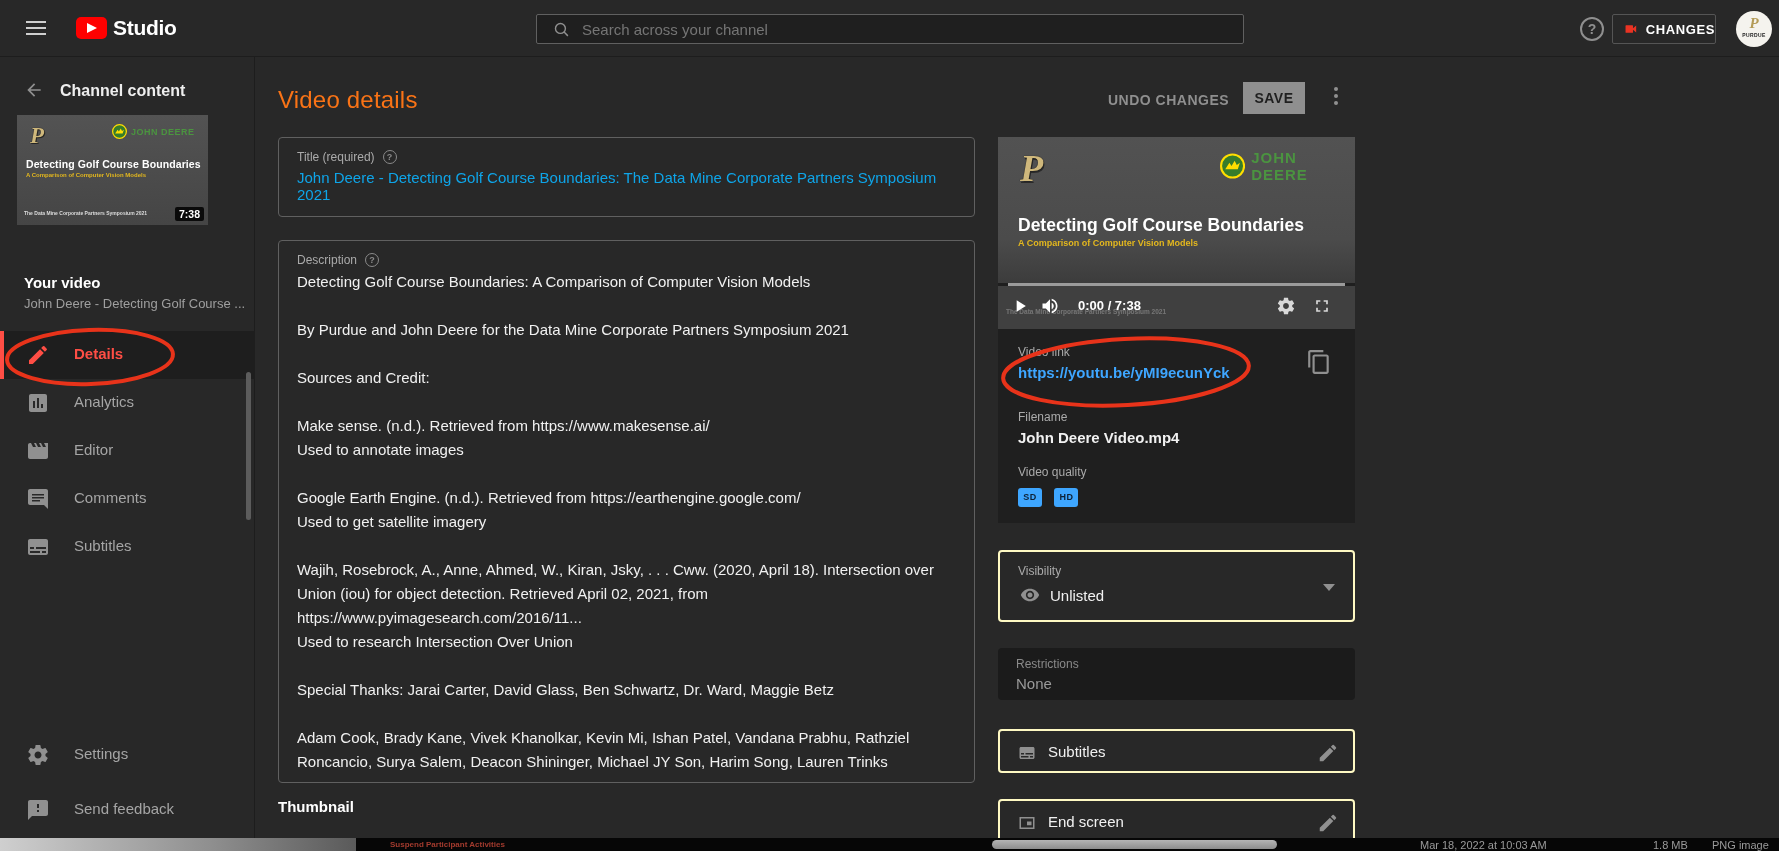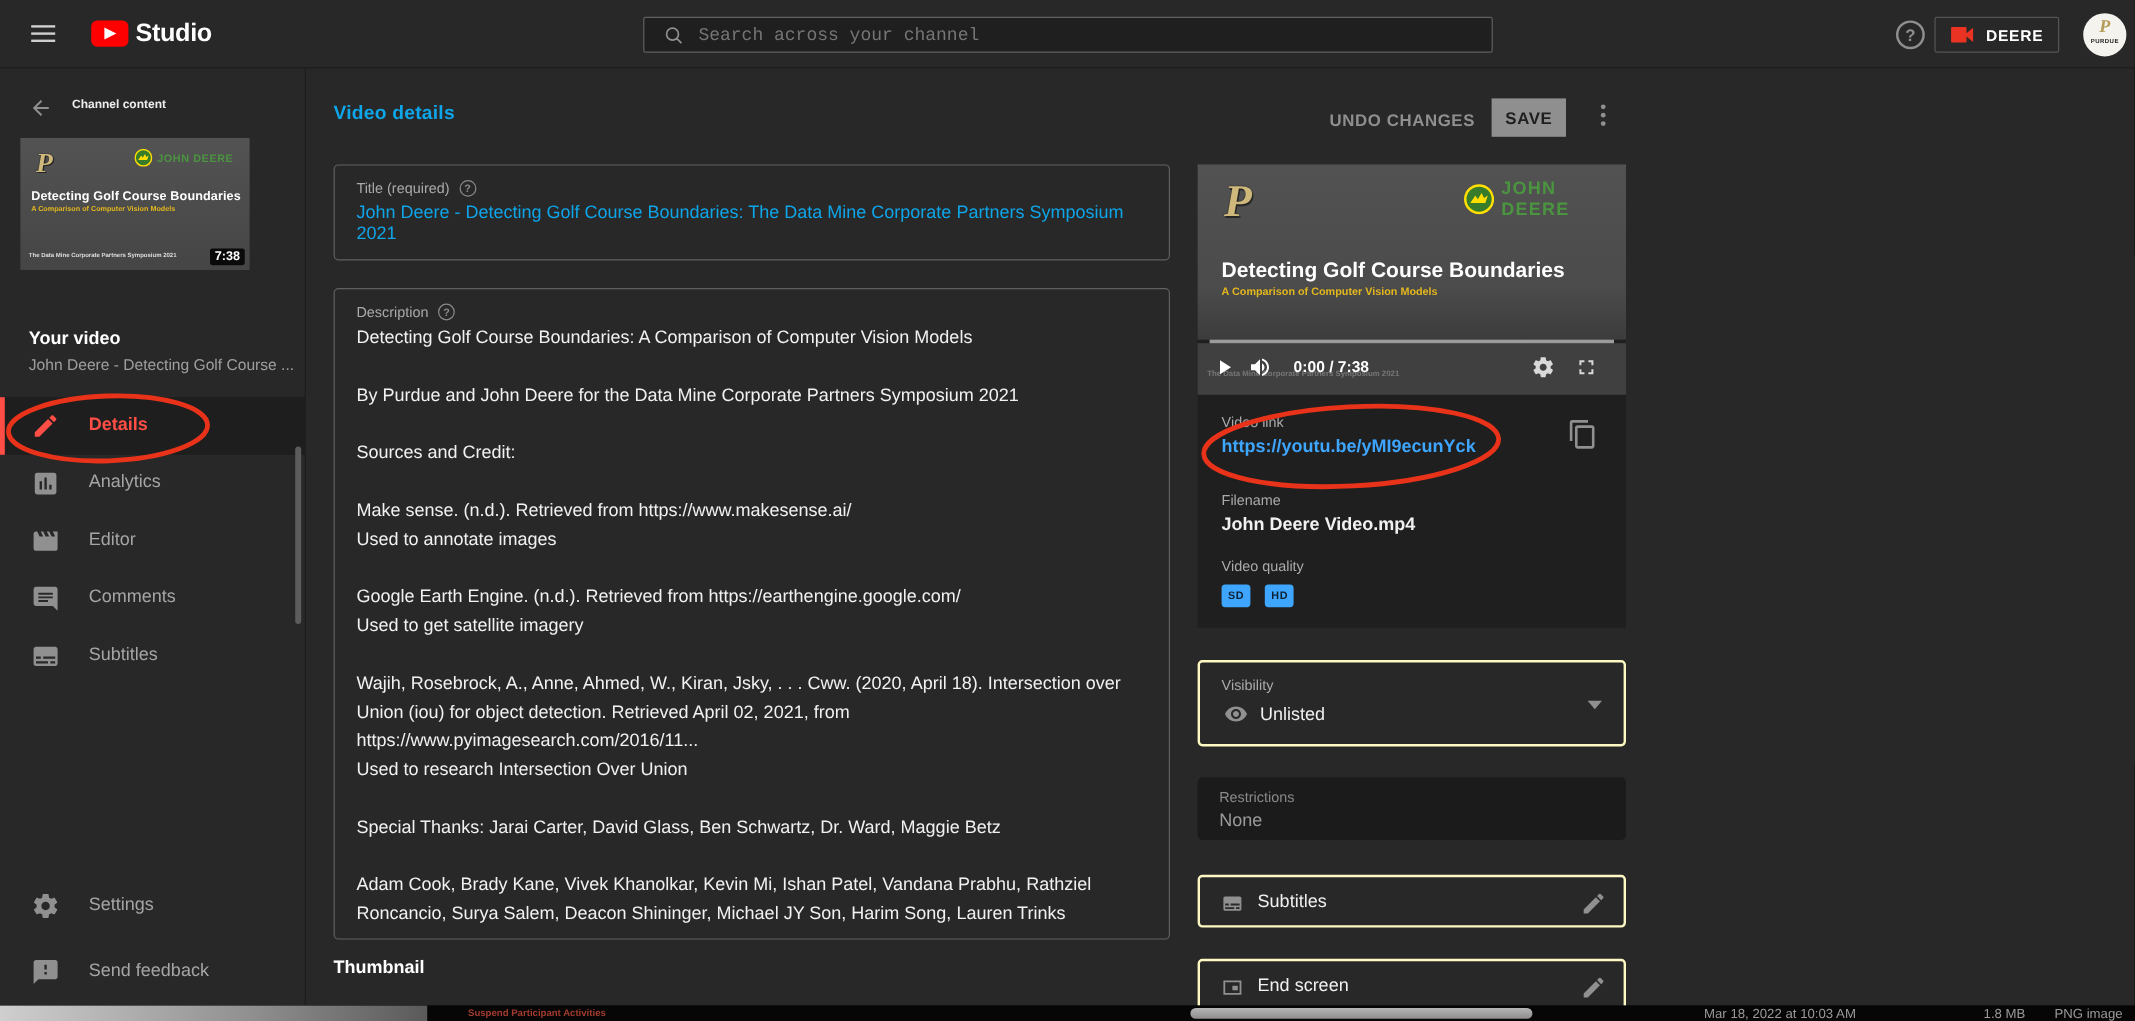--- a/index.html
+++ b/index.html
@@ -12,33 +12,33 @@
   #window { position:absolute; left:0; top:0; width:1779px; height:838px; background:#282828; overflow:hidden; }
 
   
   .topbar { position:absolute; left:0; top:0; width:1779px; height:57px; background:#282828; border-bottom:1px solid #1d1d1d; z-index:5; }
   .hamburger { left:26px; top:21px; width:20px; height:14px; cursor:pointer; }
   .hamburger span { display:block; height:2px; background:#cfcfcf; margin-bottom:4px; }
   .yt-logo { left:76px; top:17px; width:31px; height:22px; background:#f00; border-radius:5px; }
   .yt-logo:after { content:""; position:absolute; left:11px; top:6px; border-left:10px solid #fff; border-top:5px solid transparent; border-bottom:5px solid transparent; }
   .brand { left:113px; top:16px; font-size:21px; font-weight:bold; color:#fff; letter-spacing:-0.3px; }
   .searchbox { left:536px; top:14px; width:708px; height:30px; border:1px solid #606060; border-radius:2px; background:#1f1f1f; display:flex; align-items:center; }
-  .searchbox input { background:transparent; border:0; outline:none; color:#ddd; font-size:15px; width:620px; font-family:Liberation Mono, monospace; }
+  .searchbox input { background:transparent; border:0; outline:none; color:#ddd; font-size:15px; width:620px; font-family:Liberation Sans, sans-serif; }
   .searchbox input::placeholder { color:#757575; }
   .help-circle { left:1580px; top:17px; width:24px; height:24px; border:2px solid #8f8f8f; border-radius:50%; color:#8f8f8f; font-size:14px; font-weight:bold; text-align:center; line-height:20px; cursor:pointer; }
   .create-btn { left:1612px; top:14px; width:104px; height:30px; border:1px solid #555; border-radius:2px; display:flex; align-items:center; cursor:pointer; }
   .create-btn .lbl { color:#fff; font-size:13px; font-weight:bold; letter-spacing:.6px; margin-left:8px; }
   .avatar { left:1736px; top:11px; width:36px; height:36px; border-radius:50%; background:#f5f3ee; text-align:center; cursor:pointer; overflow:hidden; }
   .avatar .p { display:block; font-family:"Liberation Serif",serif; font-style:italic; font-weight:bold; color:#b49b57; font-size:15px; line-height:17px; margin-top:4px; }
   .avatar .cap { display:block; font-size:5px; font-weight:bold; color:#222; letter-spacing:.4px; }
 
   
   .sidebar { position:absolute; left:0; top:57px; width:255px; height:781px; background:#282828; border-right:1px solid #1d1d1d; }
   .back-row { position:absolute; left:0; top:20px; width:255px; height:30px; }
-  .back-label { position:absolute; left:60px; top:5px; font-size:10px; font-weight:bold; color:#eee; }
+  .back-label { position:absolute; left:60px; top:5px; font-size:16px; font-weight:bold; color:#eee; }
   .thumb { position:absolute; left:17px; top:58px; width:191px; height:110px; background:linear-gradient(#535353,#454545); }
   .thumb .pp { position:absolute; left:13px; top:8px; font-family:"Liberation Serif",serif; font-style:italic; font-weight:bold; font-size:23px; color:#cfb87c; text-shadow:0 0 1px #000,1px 1px 0 #2a2a2a; }
   .thumb .jd { position:absolute; left:95px; top:9px; display:flex; align-items:center; }
   .thumb .jd .txt { margin-left:4px; font-size:9px; font-weight:bold; color:#4b9440; letter-spacing:.5px; }
   .thumb .t1 { position:absolute; left:9px; top:43px; width:178px; font-size:10.5px; font-weight:bold; color:#fff; letter-spacing:.1px; }
   .thumb .t2 { position:absolute; left:9px; top:57px; font-size:6px; font-weight:bold; color:#e3b71e; }
   .thumb .t3 { position:absolute; left:7px; top:95px; font-size:5px; font-weight:bold; color:#ddd; }
   .thumb .dur { position:absolute; right:4px; bottom:4px; background:rgba(0,0,0,.85); color:#fff; font-size:10.5px; font-weight:bold; padding:1px 4px; border-radius:2px; }
   .yourvideo { position:absolute; left:24px; top:217px; font-size:15px; font-weight:bold; color:#fff; }
   .vtitle { position:absolute; left:24px; top:239px; font-size:13px; color:#9f9f9f; }
@@ -48,21 +48,21 @@
   .mitem .ml { position:absolute; left:74px; top:14px; font-size:15px; color:#a5a5a5; }
   .mitem.active { background:#1e1e1e; }
   .mitem.active:before { content:""; position:absolute; left:0; top:0; width:4px; height:48px; background:#ff4e45; }
   .mitem.active .ml { color:#ff4e45; font-weight:bold; }
   .mfoot { position:absolute; left:0; width:255px; height:48px; cursor:pointer; }
   .mfoot .ic { position:absolute; left:26px; top:12px; width:24px; height:24px; }
   .mfoot .ml { position:absolute; left:74px; top:14px; font-size:15px; color:#a5a5a5; }
   .side-scroll { position:absolute; left:246px; top:315px; width:5px; height:148px; background:#5c5c5c; border-radius:3px; }
 
   
-  .page-title { left:278px; top:86px; font-size:16px; font-weight:bold; color:#0ea5e9; letter-spacing:.2px; }
+  .page-title { left:278px; top:86px; font-size:24px; font-weight:normal; color:#f97316; letter-spacing:.2px; }
   .undo { left:1108px; top:92px; font-size:14px; font-weight:bold; color:#8f8f8f; letter-spacing:.5px; cursor:pointer; }
   .save { left:1243px; top:82px; width:62px; height:32px; background:#8f8f8f; color:#1f1f1f; font-size:14px; font-weight:bold; text-align:center; line-height:32px; letter-spacing:.5px; cursor:pointer; }
   .kebab { left:1326px; top:84px; width:20px; height:28px; cursor:pointer; }
   .kebab i { display:block; width:4px; height:4px; background:#909090; border-radius:50%; margin:3px auto; }
 
   .field { border:1px solid #606060; border-radius:4px; background:transparent; }
   .title-card { left:278px; top:137px; width:697px; height:80px; }
   .desc-card { left:278px; top:240px; width:697px; height:543px; }
   .flabel { position:absolute; left:18px; top:12px; font-size:12px; color:#aaa; display:flex; align-items:center; }
   .qmark { display:inline-block; width:14px; height:14px; border:1.4px solid #8a8a8a; border-radius:50%; color:#8a8a8a; font-size:9px; font-weight:bold; text-align:center; line-height:13px; margin-left:8px; }
@@ -128,21 +128,21 @@
           </svg>
         <input placeholder="Search across your channel" style="">
       </div>
 
       <div class="abs help-circle">?</div>
 
       <div class="abs create-btn">
         <svg class="gicon" style="margin-left:12px" width="22" height="16" viewBox="0 0 24 16">
             <path fill="#ea3323" d="M15 6.5V2c0-.6-.5-1-1-1H2c-.6 0-1 .4-1 1v12c0 .6.4 1 1 1h12c.5 0 1-.4 1-1v-4.5l6 5v-13l-6 5z"></path>
           </svg>
-        <span class="lbl">DEERE</span>
+        <span class="lbl">CHANGES</span>
       </div>
 
       <div class="abs avatar">
         <span class="p">P</span>
         <span class="cap">PURDUE</span>
       </div>
     </div>
 
     <div class="sidebar">
       <div class="back-row">

